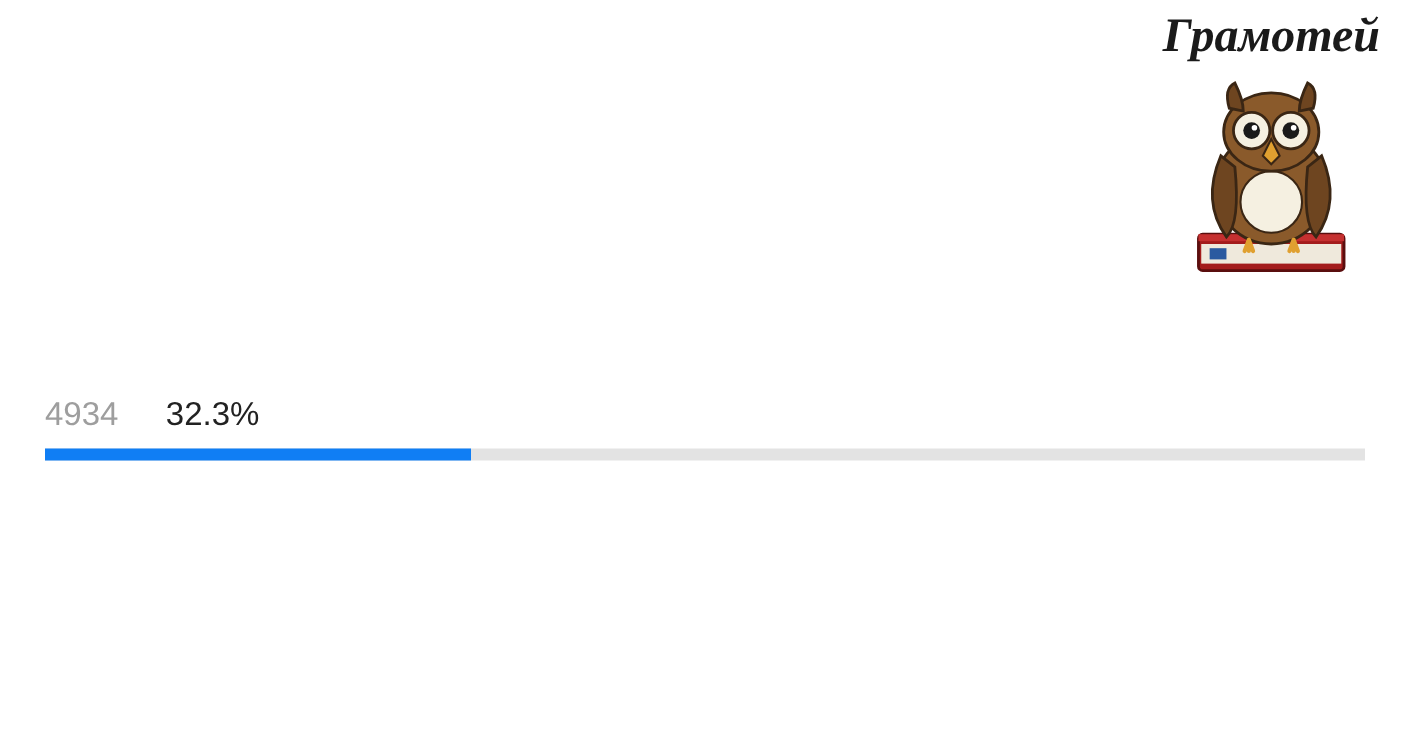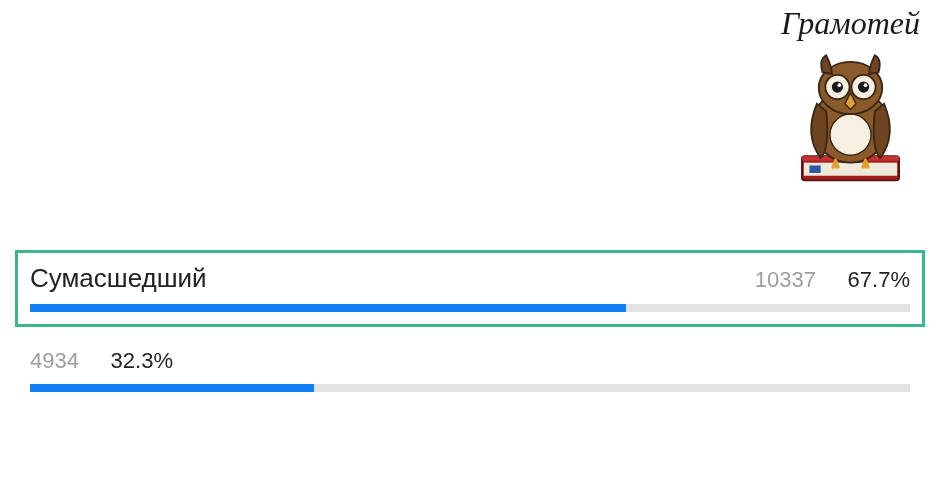--- a/index.html
+++ b/index.html
@@ -12,21 +12,21 @@
     }
     .logo-area {
       position: absolute;
       top: 5px;
       right: 30px;
       text-align: center;
     }
     .logo-title {
       font-family: Georgia, "Times New Roman", serif;
       font-style: italic;
-      font-weight: normal;
+      font-weight: bold;
       font-size: 32px;
       color: #1a1a1a;
       margin-bottom: 4px;
     }
     .owl-svg {
       width: 115px;
       height: 140px;
       display: block;
       margin: 0 auto;
     }
@@ -115,32 +115,20 @@
 
     <path d="M60 50 L54 62 L60 68 L66 62 Z" fill="#e0a030" stroke="#3a2614" stroke-width="1.5"></path>
 
     <path d="M44 122 l-3 8 m3 -8 l0 8 m0 -8 l3 8" stroke="#e0a030" stroke-width="3" stroke-linecap="round" fill="none"></path>
     <path d="M76 122 l-3 8 m3 -8 l0 8 m0 -8 l3 8" stroke="#e0a030" stroke-width="3" stroke-linecap="round" fill="none"></path>
   </svg>
 </div>
 
 <div class="options">
 
-  <div class="option correct">
-    <div class="option-row">
-      <div class="option-label">Сумасшедший</div>
-      <div class="option-stats">
-        <div class="option-count">10337</div>
-        <div class="option-percent">67.7%</div>
-      </div>
-    </div>
-    <div class="bar-track">
-      <div class="bar-fill" style="width:67.7%"></div>
-    </div>
-  </div>
 
   <div class="option">
     <div class="option-row">
       <div class="option-stats">
         <div class="option-count">4934</div>
         <div class="option-percent">32.3%</div>
       </div>
     </div>
     <div class="bar-track">
       <div class="bar-fill" style="width:32.3%"></div>

